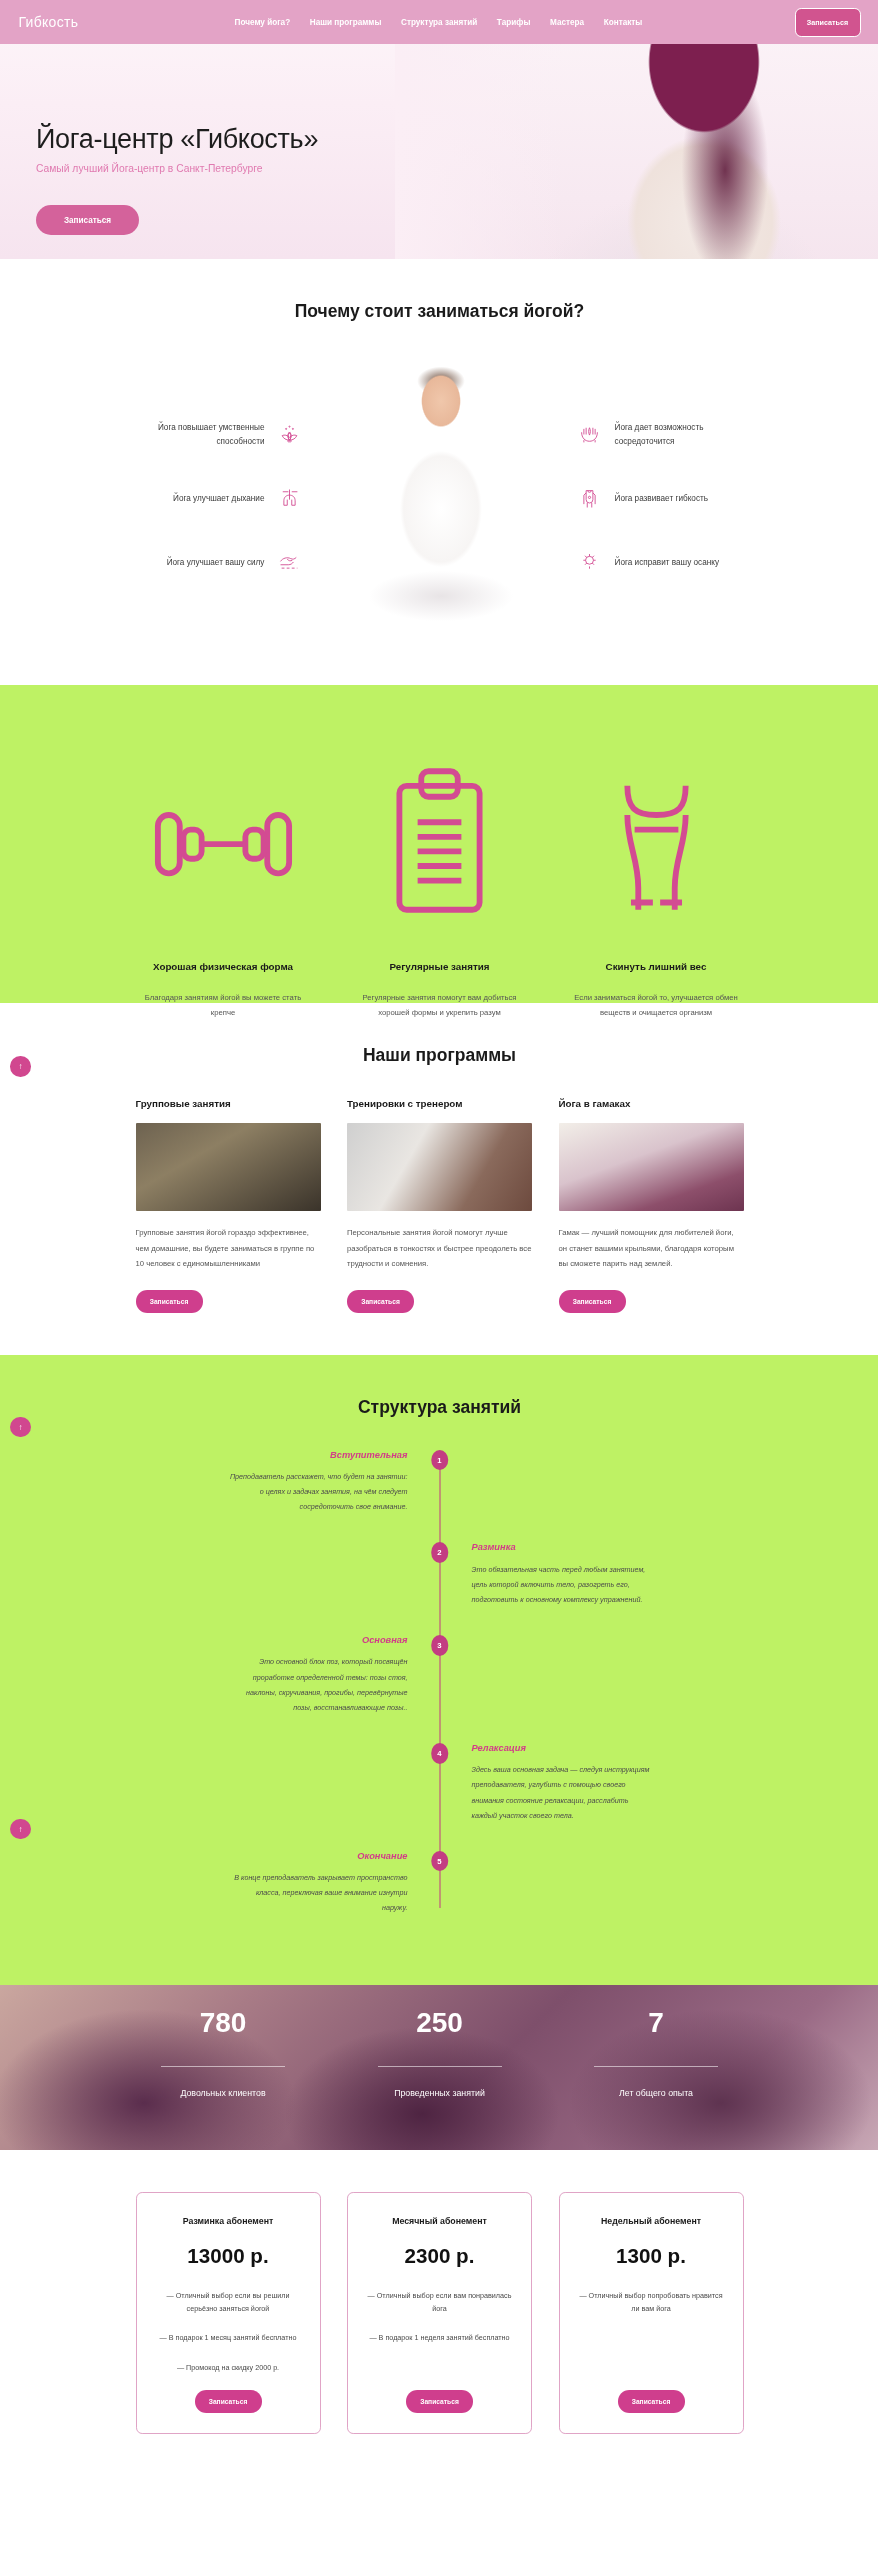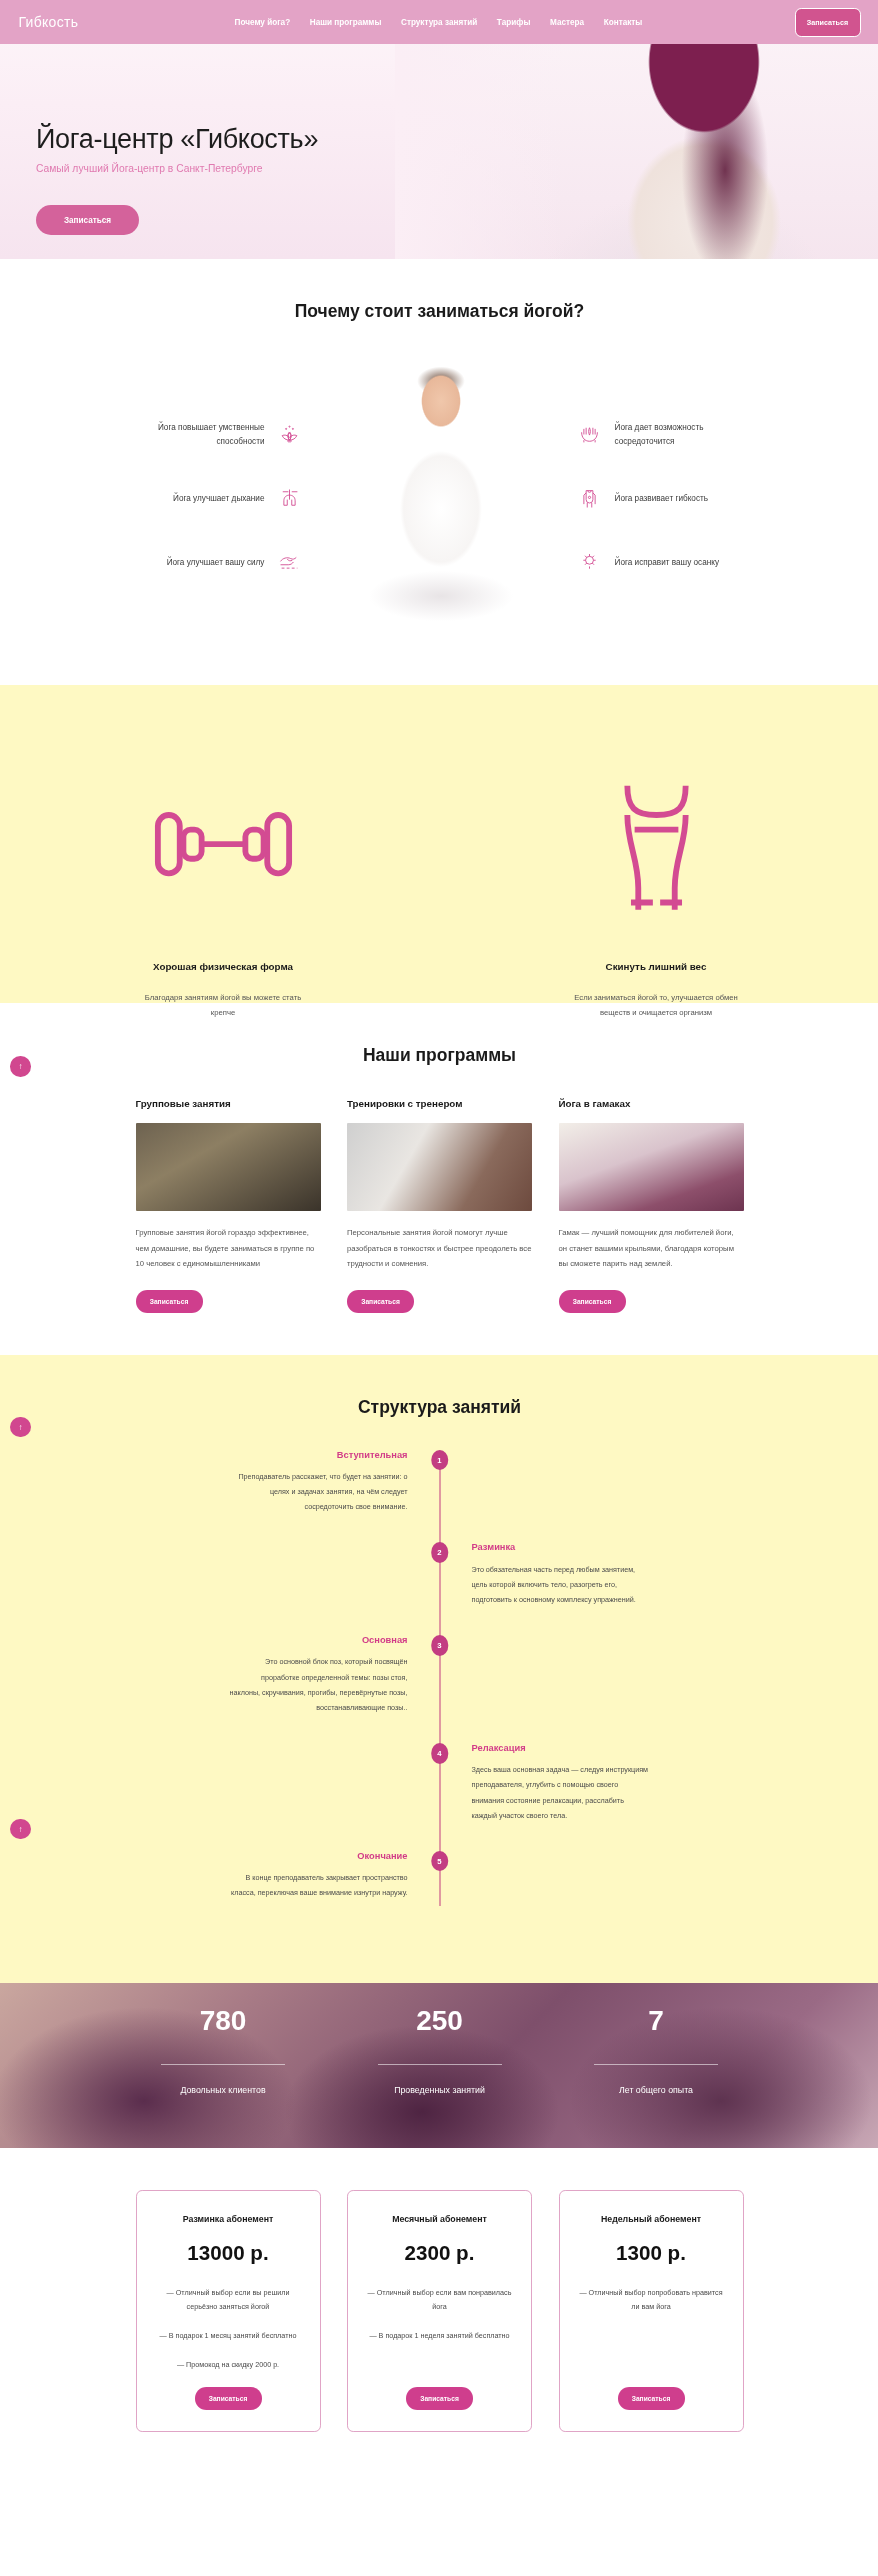--- a/index.html
+++ b/index.html
@@ -62,21 +62,21 @@
   .hero-title { font-size:27px; font-weight:400; letter-spacing:-0.3px; color:#1d1d1d; }
   .hero-sub { margin-top:8.2px; font-size:10.3px; color:#e07ab0; }
   .btn-hero { margin-top:31px; width:103px; height:30px; font-size:8.2px; border-radius:15px; background:#d4629b;}
 
   
   .section { padding:42px 0; }
   .sec-title {
     text-align:center; font-size:17.5px; font-weight:700; color:#1a1a1a;
     margin-bottom:32px;
   }
-  .grey { background:#fef9c3; }
+  .grey { background:#bef264; }
 
   
   .why-row { display:flex; align-items:center; justify-content:center; gap:22px; }
   .why-col { width:170px; display:flex; flex-direction:column; gap:37px; }
   .why-item { display:flex; align-items:center; gap:11.3px; }
   .why-left .why-item { flex-direction:row; }
   .why-left .why-text { text-align:right; flex:1; }
   .why-right .why-text { text-align:left; flex:1; }
   .why-text { font-size:8.2px; line-height:1.6; color:#3a3a3a; }
   .ico { width:27px; height:27px; flex:0 0 27px; color:#d34b92; }
@@ -112,21 +112,21 @@
   
   .tl { position:relative; width:422px; margin:0 auto; }
   .tl-line { position:absolute; left:50%; top:7.2px; bottom:7.2px; width:1px; background:#c13b80; transform:translateX(-0.5px); }
   .tl-item { position:relative; display:flex; margin-bottom:28px; min-height:62px; }
   .tl-dot {
     position:absolute; left:50%; top:0; transform:translateX(-50%);
     width:17.5px; height:20.6px; border-radius:50%;
     background:#c33d82; color:#fff; font-size:7.7px; font-weight:700;
     display:flex; align-items:center; justify-content:center; z-index:2;
   }
-  .tl-side { width:50%; }
+  .tl-side { width:50%;font-style:italic; }
   .tl-left { padding-right:32px; text-align:right; }
   .tl-right { padding-left:32px; text-align:left; margin-left:50%; }
   .tl-h { font-size:9.3px; font-weight:700; color:#d23d88; margin-bottom:9.3px; }
   .tl-p { font-size:7.2px; line-height:2.1; color:#4b4b4b; }
 
   
   .stats {
     position:relative; height:165px; overflow:hidden;
     background:
       radial-gradient(ellipse 216px 134px at 144px 118px, #5a2d4d 0%, rgba(90,45,77,0) 70%),
@@ -285,20 +285,31 @@
                 <rect x="30" y="20" width="5" height="8" rx="2"></rect>
               <path d="M18 24h12"></path>
             </svg>
           </span>
           <h3>Хорошая физическая форма</h3>
           <p>Благодаря занятиям йогой вы можете стать крепче</p>
         </div>
         <div class="feat">
           <span class="ico">
             <svg viewBox="0 0 48 48" fill="none" stroke="currentColor" stroke-width="1.6">
+              <rect x="13" y="8" width="22" height="34" rx="2"></rect>
+              <rect x="19" y="4" width="10" height="7" rx="2"></rect>
+              <path d="M18 18h12M18 22h12M18 26h12M18 30h12M18 34h12"></path>
+            </svg>
+          </span>
+          <h3>Регулярные занятия</h3>
+          <p>Регулярные занятия помогут вам добиться хорошей формы и укрепить разум</p>
+        </div>
+        <div class="feat">
+          <span class="ico">
+            <svg viewBox="0 0 48 48" fill="none" stroke="currentColor" stroke-width="1.6">
               <path d="M16 8c0 6 2 8 8 8s8-2 8-8"></path>
               <path d="M16 16c0 8 3 12 3 20v6M32 16c0 8-3 12-3 20v6"></path>
               <path d="M18 20h12"></path>
               <path d="M17 40h6M25 40h6"></path>
             </svg>
           </span>
           <h3>Скинуть лишний вес</h3>
           <p>Если заниматься йогой то, улучшается обмен веществ и очищается организм</p>
         </div>
       </div>

